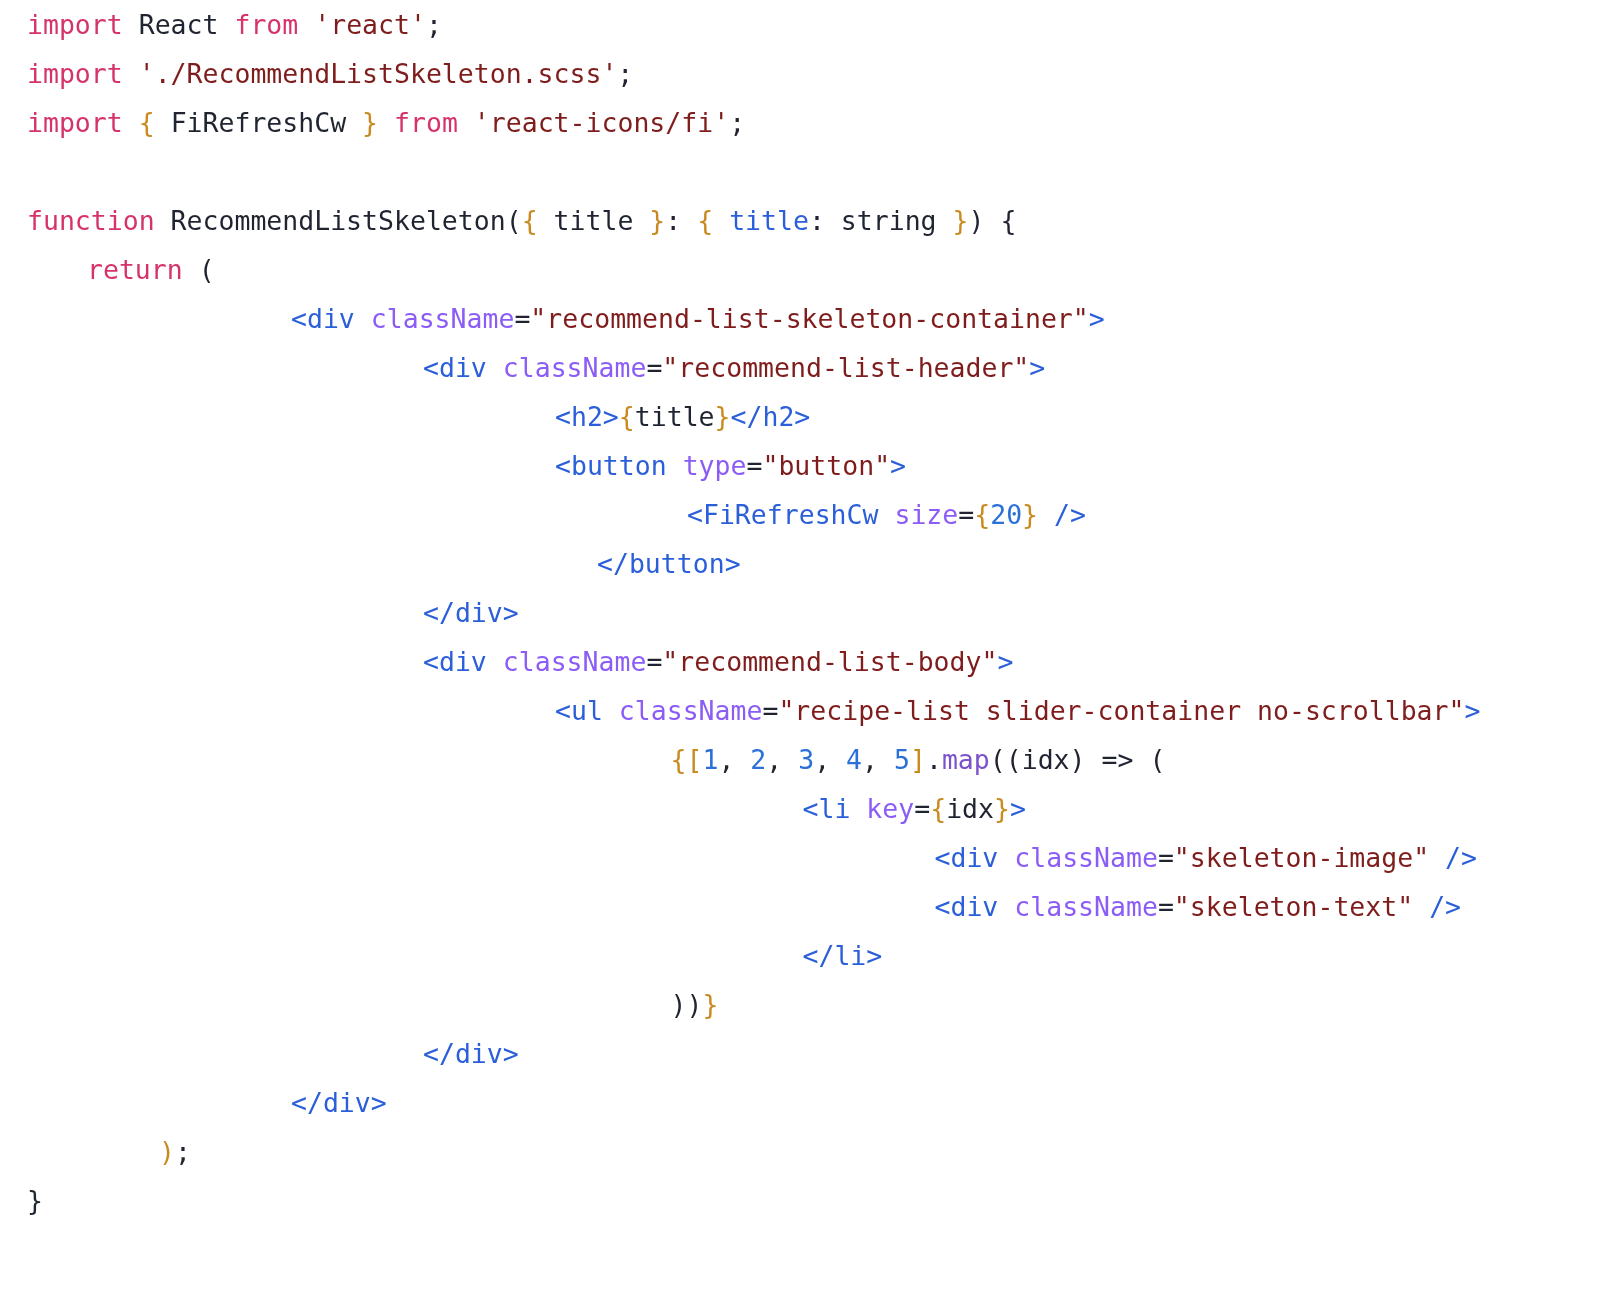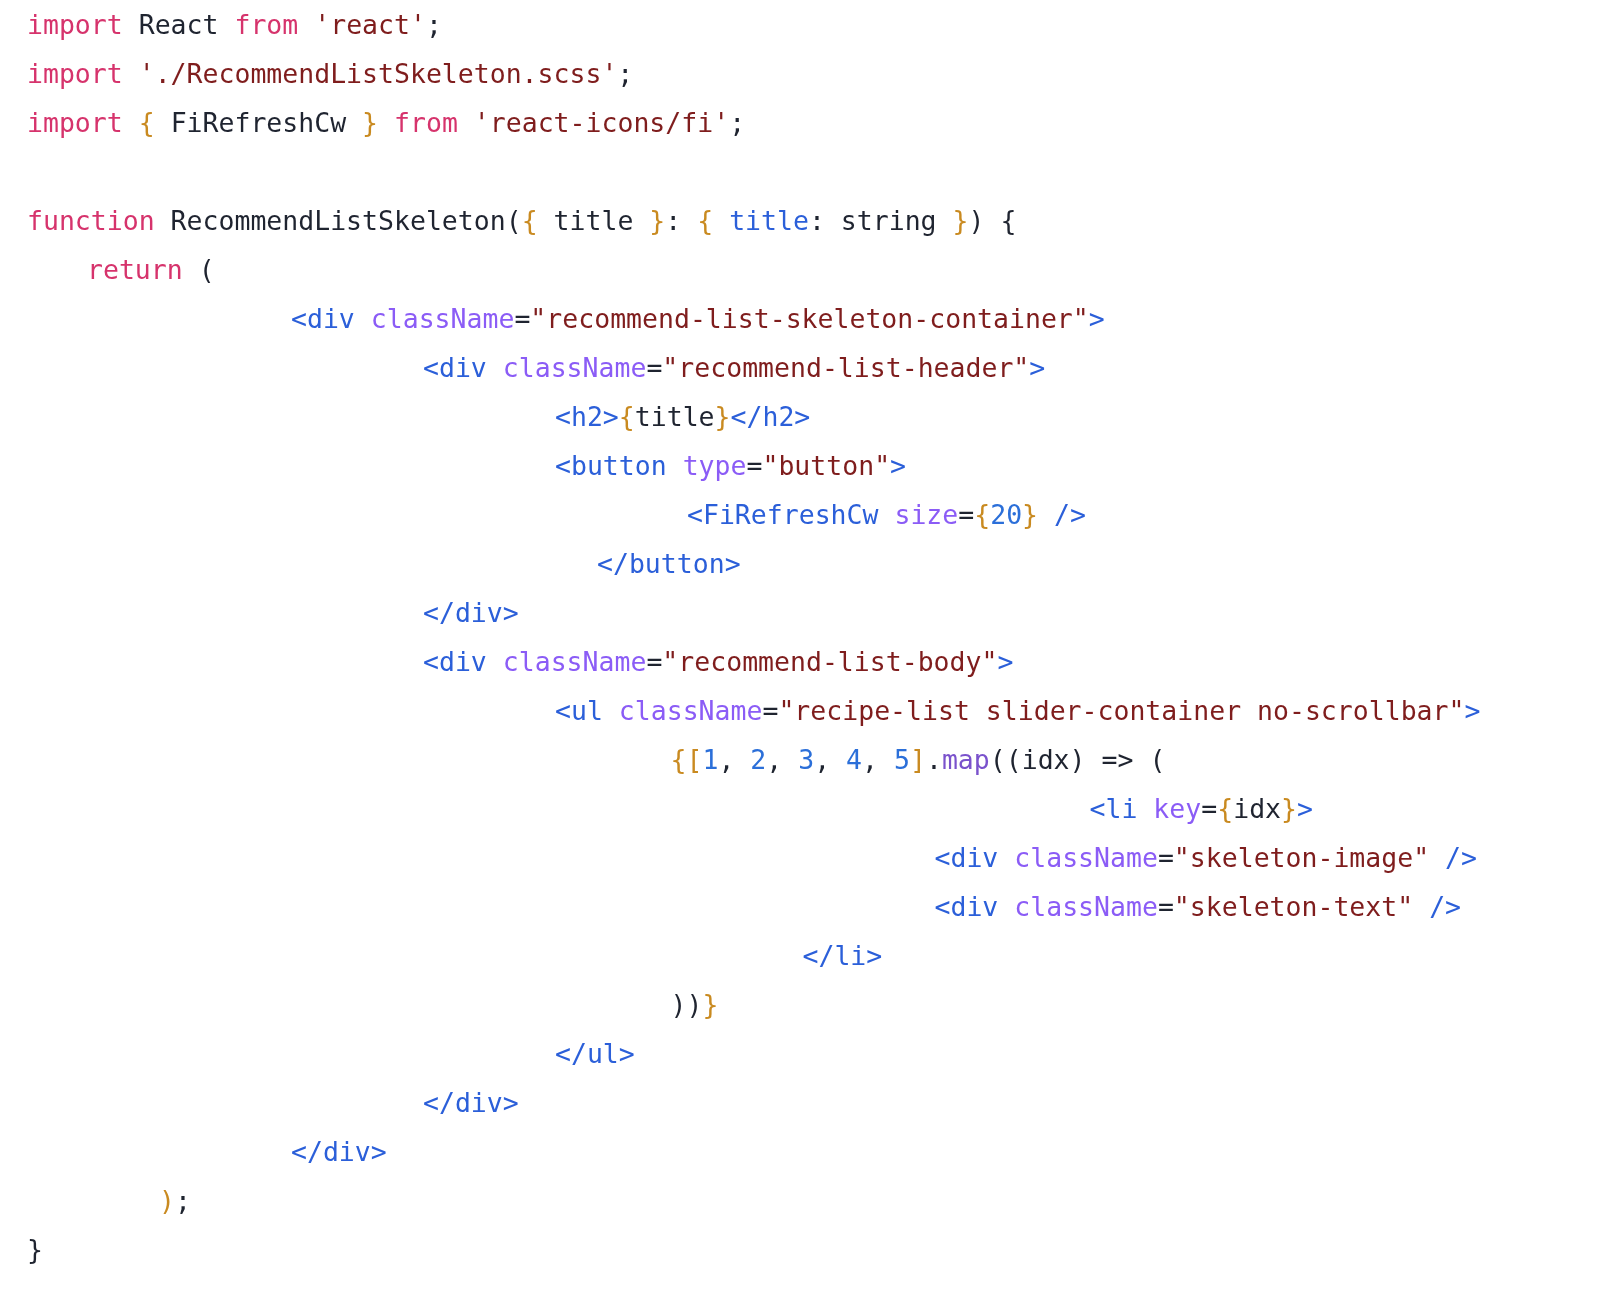--- a/index.html
+++ b/index.html
@@ -58,23 +58,22 @@
     <div class="code-line" style="padding-left: 291px;"><span class="tok tag">&lt;div</span><span class="tok plain"> </span><span class="tok attr">className</span><span class="tok plain">=</span><span class="tok str">"recommend-list-skeleton-container"</span><span class="tok tag">&gt;</span></div>
     <div class="code-line" style="padding-left: 423px;"><span class="tok tag">&lt;div</span><span class="tok plain"> </span><span class="tok attr">className</span><span class="tok plain">=</span><span class="tok str">"recommend-list-header"</span><span class="tok tag">&gt;</span></div>
     <div class="code-line" style="padding-left: 555px;"><span class="tok tag">&lt;h2&gt;</span><span class="tok br">{</span><span class="tok plain">title</span><span class="tok br">}</span><span class="tok tag">&lt;/h2&gt;</span></div>
     <div class="code-line" style="padding-left: 555px;"><span class="tok tag">&lt;button</span><span class="tok plain"> </span><span class="tok attr">type</span><span class="tok plain">=</span><span class="tok str">"button"</span><span class="tok tag">&gt;</span></div>
     <div class="code-line" style="padding-left: 687px;"><span class="tok comp">&lt;FiRefreshCw</span><span class="tok plain"> </span><span class="tok attr">size</span><span class="tok plain">=</span><span class="tok br">{</span><span class="tok num">20</span><span class="tok br">}</span><span class="tok plain"> </span><span class="tok tag">/&gt;</span></div>
     <div class="code-line" style="padding-left: 555px; margin-left: 42px;"><span class="tok tag">&lt;/button&gt;</span></div>
     <div class="code-line" style="padding-left: 423px;"><span class="tok tag">&lt;/div&gt;</span></div>
     <div class="code-line" style="padding-left: 423px;"><span class="tok tag">&lt;div</span><span class="tok plain"> </span><span class="tok attr">className</span><span class="tok plain">=</span><span class="tok str">"recommend-list-body"</span><span class="tok tag">&gt;</span></div>
     <div class="code-line" style="padding-left: 555px;"><span class="tok tag">&lt;ul</span><span class="tok plain"> </span><span class="tok attr">className</span><span class="tok plain">=</span><span class="tok str">"recipe-list slider-container no-scrollbar"</span><span class="tok tag">&gt;</span></div>
     <div class="code-line" style="padding-left: 670.5px;"><span class="tok br">{</span><span class="tok br">[</span><span class="tok num">1</span><span class="tok plain">, </span><span class="tok num">2</span><span class="tok plain">, </span><span class="tok num">3</span><span class="tok plain">, </span><span class="tok num">4</span><span class="tok plain">, </span><span class="tok num">5</span><span class="tok br">]</span><span class="tok plain">.</span><span class="tok fn">map</span><span class="tok plain">((</span><span class="tok plain">idx</span><span class="tok plain">)</span><span class="tok plain"> </span><span class="tok op">=&gt;</span><span class="tok plain"> </span><span class="tok plain">(</span></div>
-    <div class="code-line" style="padding-left: 802.5px; text-align: center;"><span class="tok tag">&lt;li</span><span class="tok plain"> </span><span class="tok attr">key</span><span class="tok plain">=</span><span class="tok br">{</span><span class="tok plain">idx</span><span class="tok br">}</span><span class="tok tag">&gt;</span></div>
+    <div class="code-line" style="padding-left: 802.5px;"><span class="tok tag">&lt;li</span><span class="tok plain"> </span><span class="tok attr">key</span><span class="tok plain">=</span><span class="tok br">{</span><span class="tok plain">idx</span><span class="tok br">}</span><span class="tok tag">&gt;</span></div>
     <div class="code-line" style="padding-left: 934.5px;"><span class="tok tag">&lt;div</span><span class="tok plain"> </span><span class="tok attr">className</span><span class="tok plain">=</span><span class="tok str">"skeleton-image"</span><span class="tok plain"> </span><span class="tok tag">/&gt;</span></div>
     <div class="code-line" style="padding-left: 934.5px;"><span class="tok tag">&lt;div</span><span class="tok plain"> </span><span class="tok attr">className</span><span class="tok plain">=</span><span class="tok str">"skeleton-text"</span><span class="tok plain"> </span><span class="tok tag">/&gt;</span></div>
     <div class="code-line" style="padding-left: 802.5px;"><span class="tok tag">&lt;/li&gt;</span></div>
     <div class="code-line" style="padding-left: 670.5px;"><span class="tok plain">))</span><span class="tok br">}</span></div>
-    <div class="code-line" style="padding-left: 555px;"><span class="tok tag">&lt;/ul&gt;</span></div>
     <div class="code-line" style="padding-left: 423px;"><span class="tok tag">&lt;/div&gt;</span></div>
     <div class="code-line" style="padding-left: 291px;"><span class="tok tag">&lt;/div&gt;</span></div>
     <div class="code-line" style="padding-left: 159px;"><span class="tok br">)</span><span class="tok plain">;</span></div>
     <div class="code-line" style="padding-left: 27px;"><span class="tok plain">}</span></div>
   </div>
 
 </body></html>

